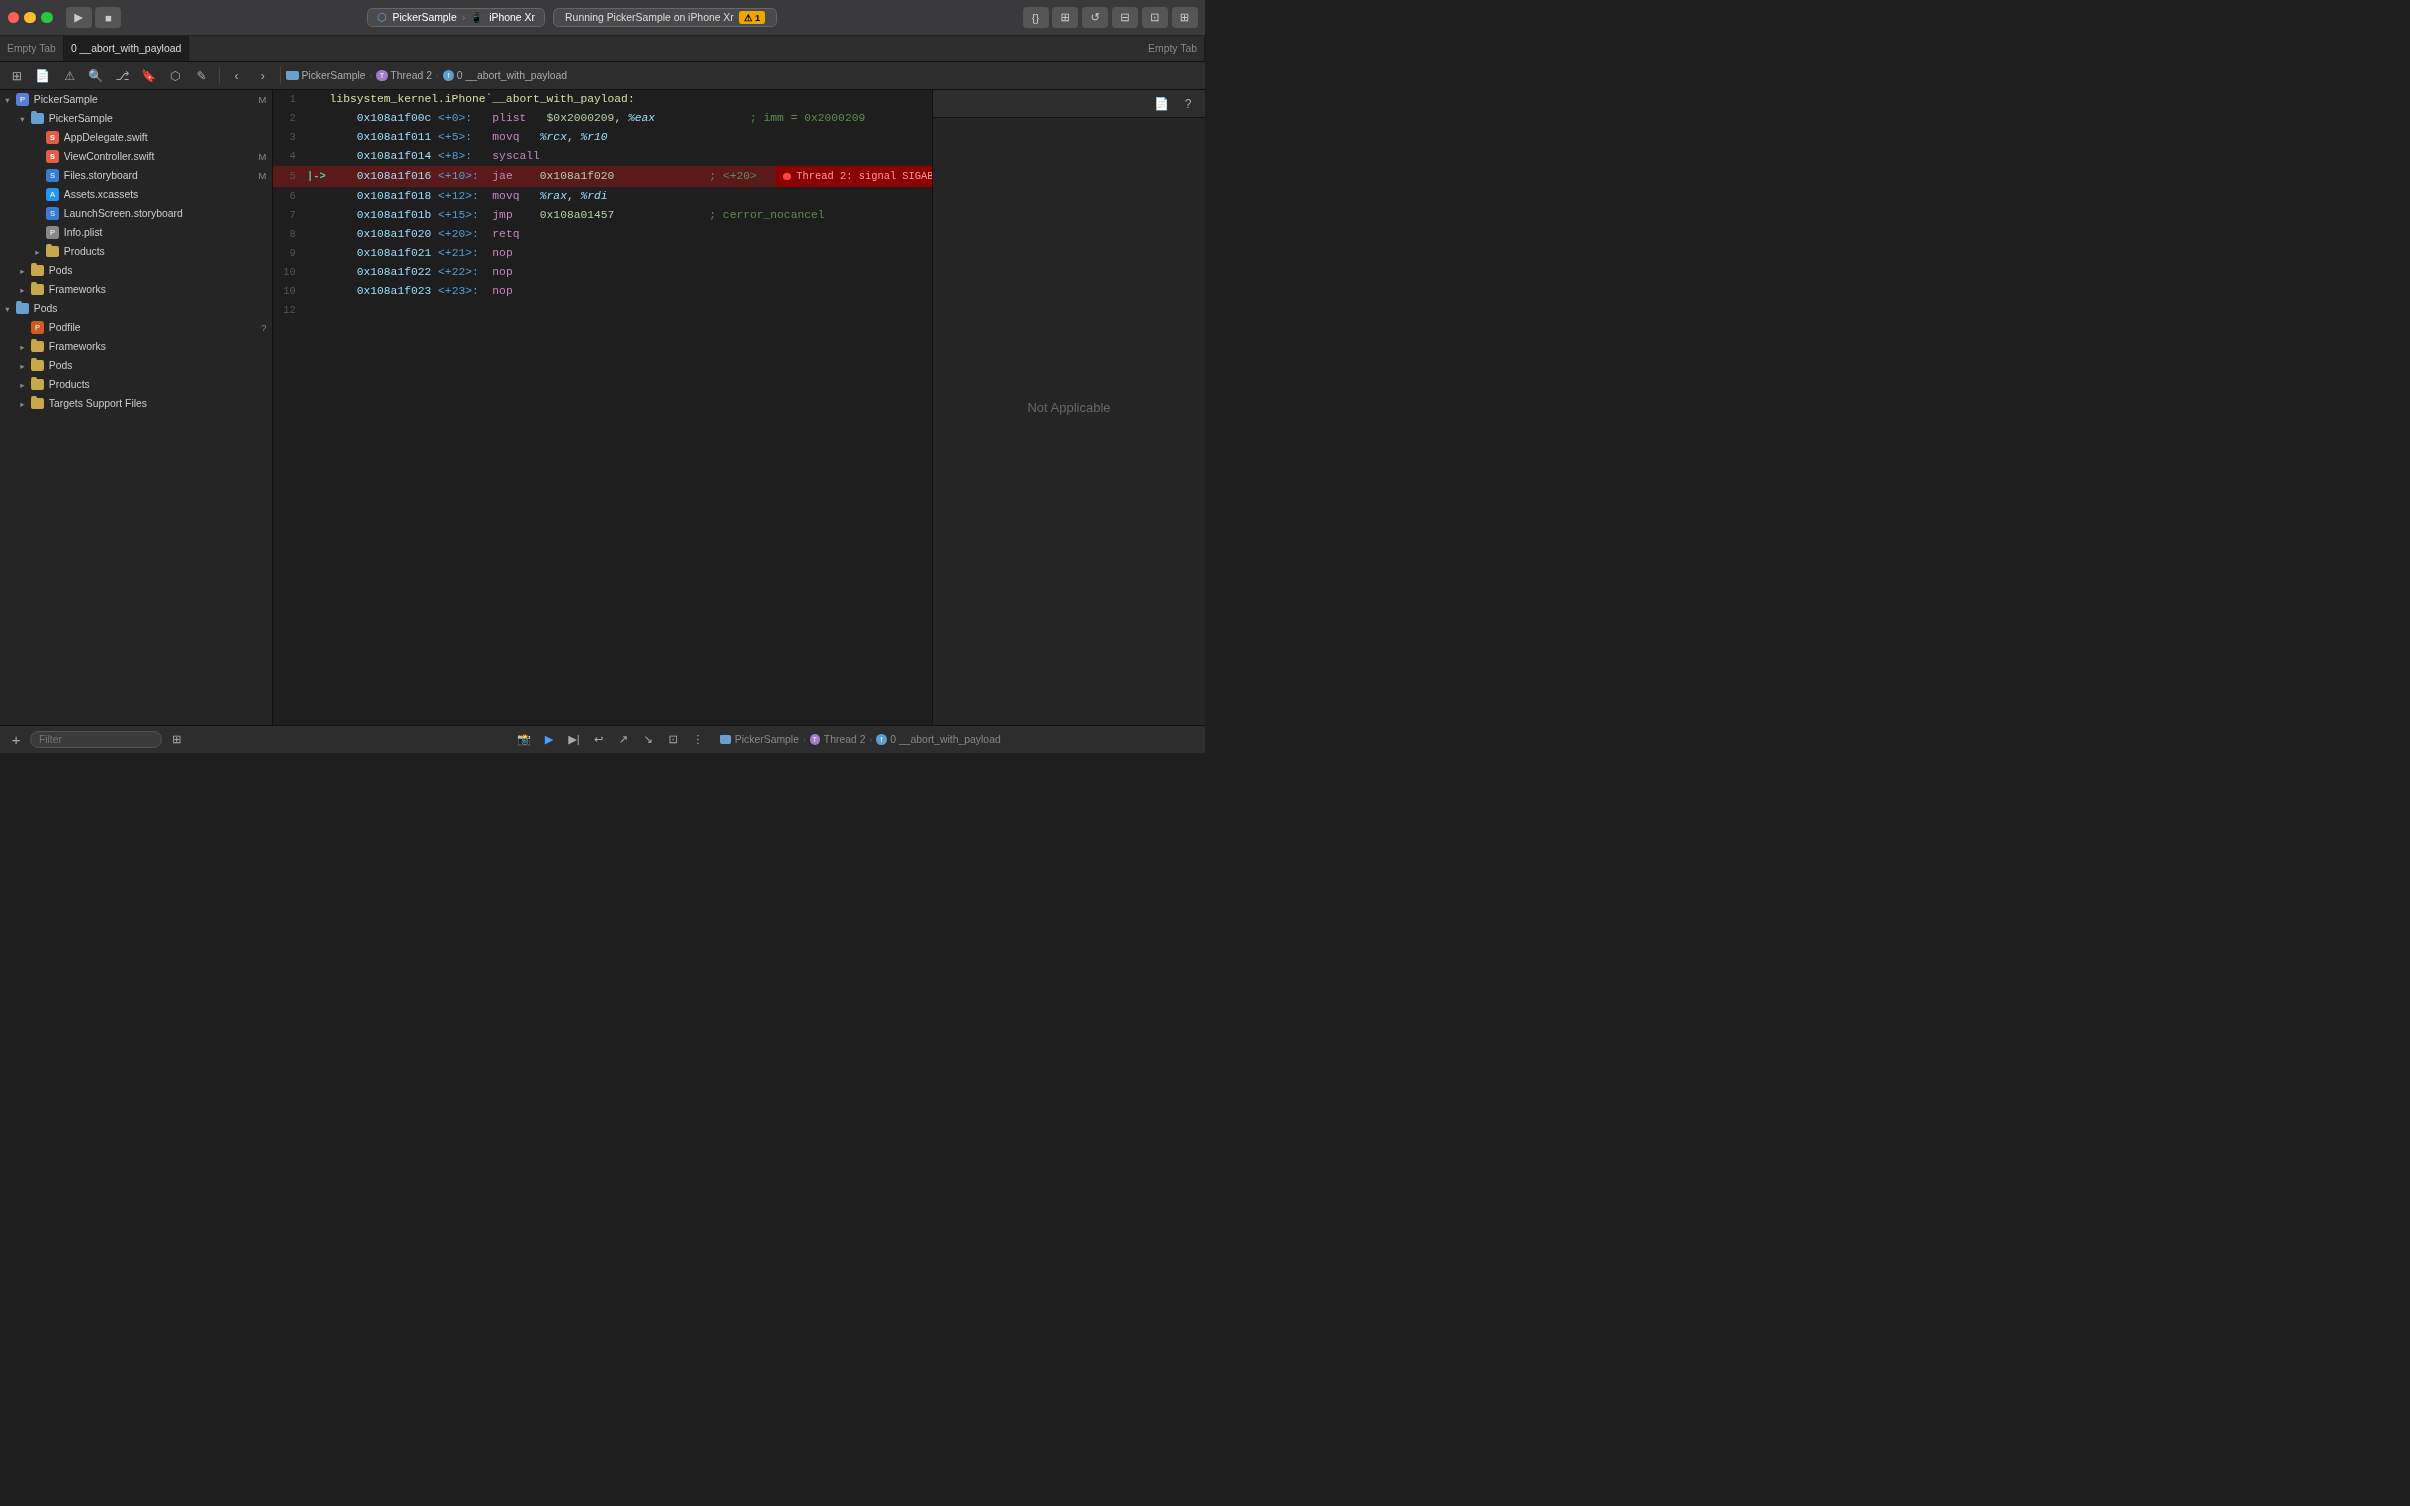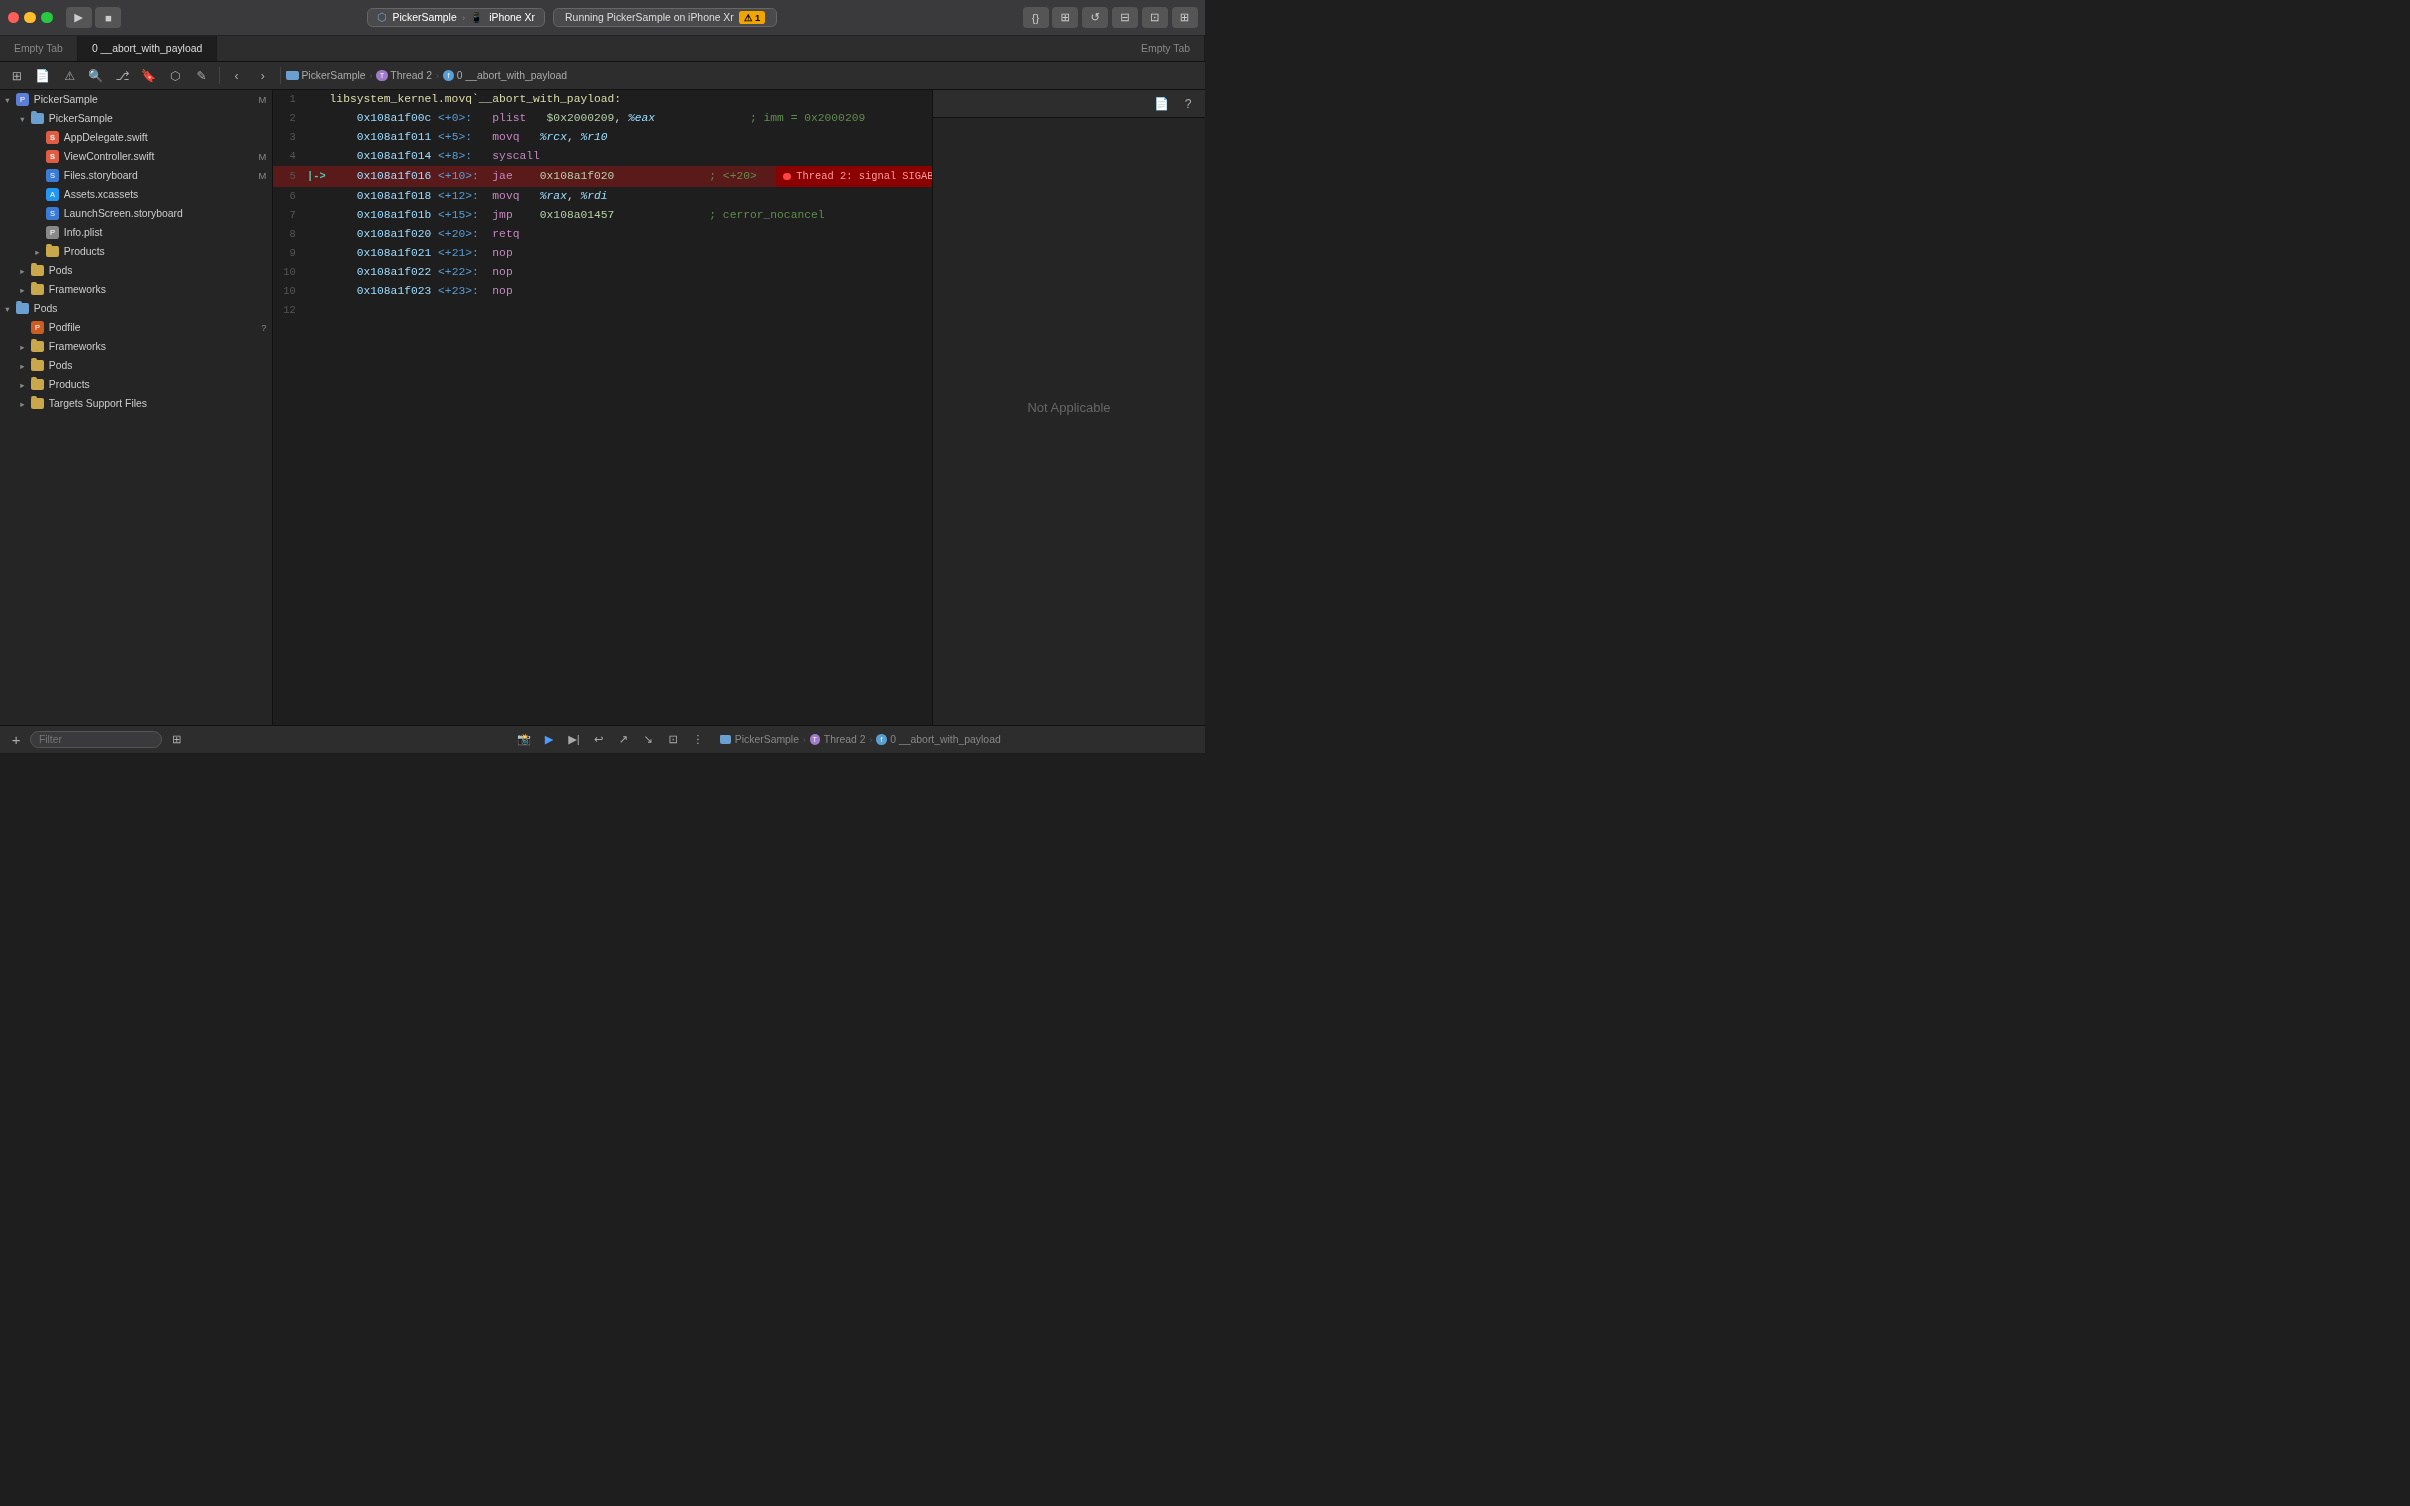--- a/index.html
+++ b/index.html
@@ -104,21 +104,21 @@
 
     
     .tabbar {
       height: 26px;
       background: #2d2d2d;
       display: flex;
       align-items: stretch;
       border-bottom: 0.9px solid #111;
     }
     .tab {
-      padding: 0 14px;
+      padding: 0 7px;
       display: flex;
       align-items: center;
       font-size: 10.4px;
       color: #888;
       border-right: 0.9px solid #1a1a1a;
       cursor: pointer;
       white-space: nowrap;
     }
     .tab.active {
       background: #1e1e1e;
@@ -733,21 +733,21 @@
     </div>
 
   </div>
 
   <div class="editor-area">
     <div class="code-editor">
 
       <div class="code-line">
         <span class="line-num">1</span>
         <span class="line-arrow"></span>
-        <span class="line-content"><span class="asm-label">libsystem_kernel.movq`__abort_with_payload:</span></span>
+        <span class="line-content"><span class="asm-label">libsystem_kernel.iPhone`__abort_with_payload:</span></span>
       </div>
 
       <div class="code-line">
         <span class="line-num">2</span>
         <span class="line-arrow"></span>
         <span class="line-content">    <span class="asm-addr">0x108a1f00c</span> <span class="asm-offset">&lt;+0&gt;:</span>   <span class="asm-mnem">plist</span>   <span class="asm-imm">$0x2000209</span>, <span class="asm-reg">%eax</span>              <span class="asm-comment">; imm = 0x2000209</span></span>
       </div>
 
       <div class="code-line">
         <span class="line-num">3</span>

